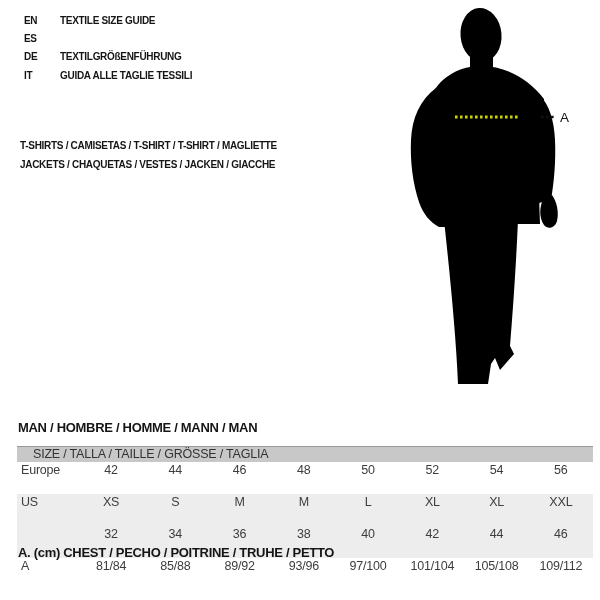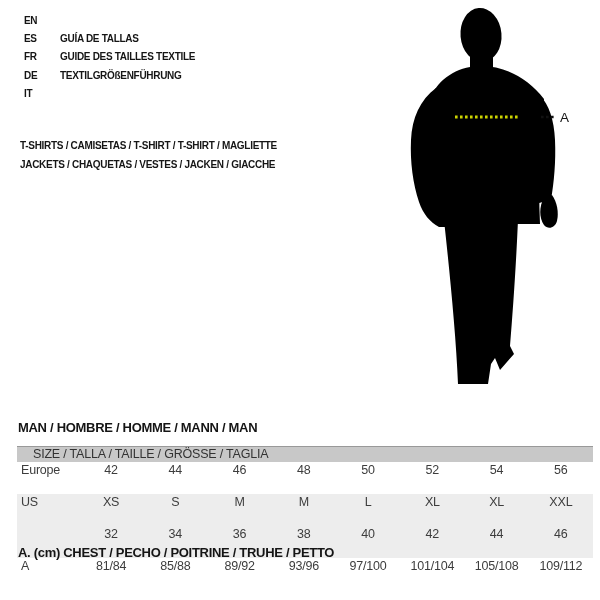--- a/index.html
+++ b/index.html
@@ -69,35 +69,32 @@
   .st-row.shaded { background: #ededed; }
   .st-label { padding-left: 4px; text-align: left; }
   .st-cell { text-align: center; }
 </style>
 </head>
 <body>
 
 <div class="langs">
   <div class="lang-row">
     <span class="lang-code">EN</span>
+    <span class="lang-name">TEXTILE SIZE GUIDE</span>
   </div>
   <div class="lang-row">
     <span class="lang-code">ES</span>
-    <span class="lang-name">GUÍA DE TALLAS</span>
-  </div>
-  <div class="lang-row">
-    <span class="lang-code">FR</span>
-    <span class="lang-name">GUIDE DES TAILLES TEXTILE</span>
   </div>
   <div class="lang-row">
     <span class="lang-code">DE</span>
     <span class="lang-name">TEXTILGRÖßENFÜHRUNG</span>
   </div>
   <div class="lang-row">
     <span class="lang-code">IT</span>
+    <span class="lang-name">GUIDA ALLE TAGLIE TESSILI</span>
   </div>
 </div>
 
 <div class="cats">
   <div>T-SHIRTS / CAMISETAS / T-SHIRT / T-SHIRT / MAGLIETTE</div>
   <div>JACKETS / CHAQUETAS / VESTES / JACKEN / GIACCHE</div>
 </div>
 
 <svg class="figure-svg" width="176" height="386" viewBox="0 0 176 386">
   <g fill="#000000">

